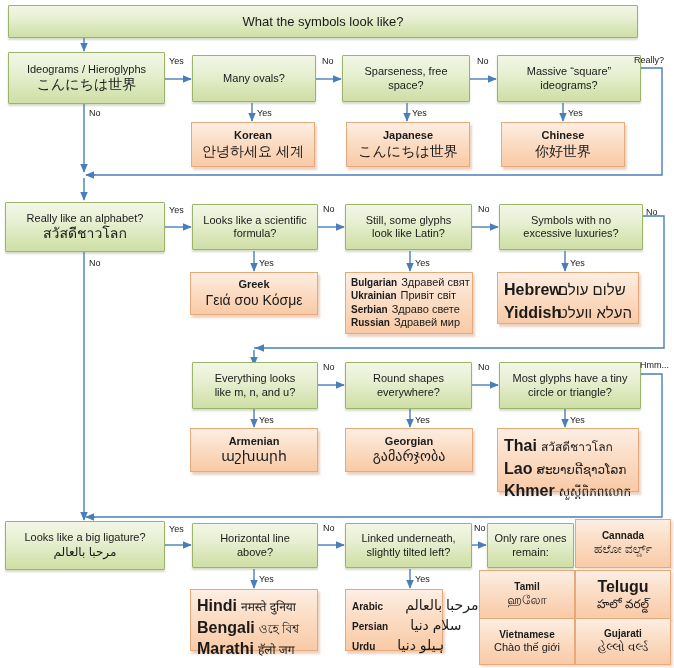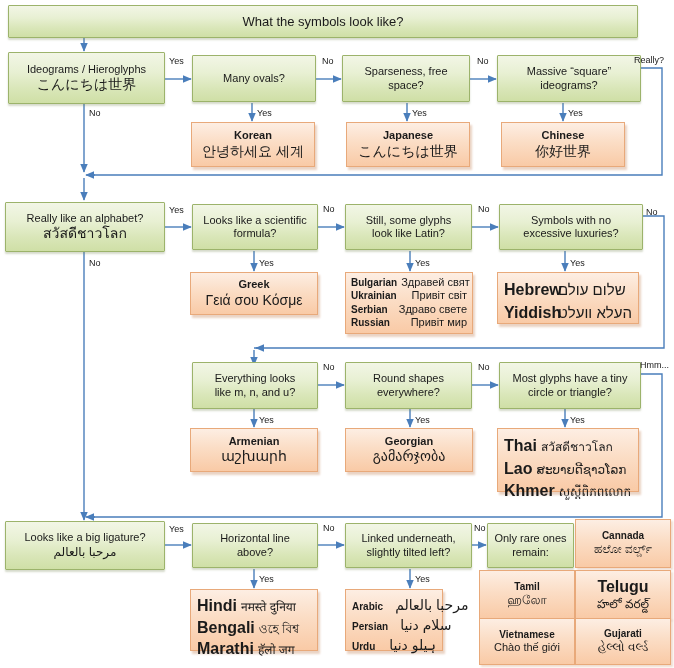--- a/index.html
+++ b/index.html
@@ -57,35 +57,35 @@
   }
   .langlist .row {
     display: flex;
     align-items: baseline;
     white-space: nowrap;
   }
   .langlist .nm { font-weight: bold; font-size: 16px; }
   .langlist .tx { font-size: 11px; }
 
   .cyr { padding: 3px 5px; }
-  .cyr .row { justify-content: space-between; gap: 4px; }
+  .cyr .row { justify-content: flex-start; gap: 4px; }
   .cyr .nm { font-size: 10px; }
   .cyr .tx { font-size: 11px; }
 
   .heb .row { justify-content: flex-start; gap: 10px; margin: 3px 0; }
   .heb .nm { width: 44px; }
   .heb .tx { font-size: 15px; direction: rtl; }
 
   .seasia .row { margin: 3px 0; gap: 4px; }
   .seasia .tx { font-size: 12px; }
 
   .indic .row { margin: 2px 0; gap: 4px; }
   .indic .tx { font-size: 12px; }
 
-  .arab .row { justify-content: space-between; gap: 12px; margin: 3px 0; width: 100%; }
+  .arab .row { justify-content: space-between; gap: 22px; margin: 3px 0; width: 100%; }
   .arab .nm { font-size: 10px; }
   .arab .tx { font-size: 14px; direction: rtl; }
 
   
   .elabel {
     position: absolute;
     font-size: 9px;
     color: #1a1a1a;
     z-index: 6;
     white-space: nowrap;
@@ -234,21 +234,21 @@
     <div class="row">
       <span class="nm">Ukrainian</span>
       <span class="tx">Привіт світ</span>
     </div>
     <div class="row">
       <span class="nm">Serbian</span>
       <span class="tx">Здраво свете</span>
     </div>
     <div class="row">
       <span class="nm">Russian</span>
-      <span class="tx">Привіт мир</span>
+      <span class="tx">Здравей мир</span>
     </div>
   </div>
 
   <div class="node res langlist heb" style="left:497px; top:272px; width:142px; height:52px;">
     <div class="row">
       <span class="nm">Hebrew</span>
       <span class="tx">שלום עולם</span>
     </div>
     <div class="row">
       <span class="nm">Yiddish</span>

